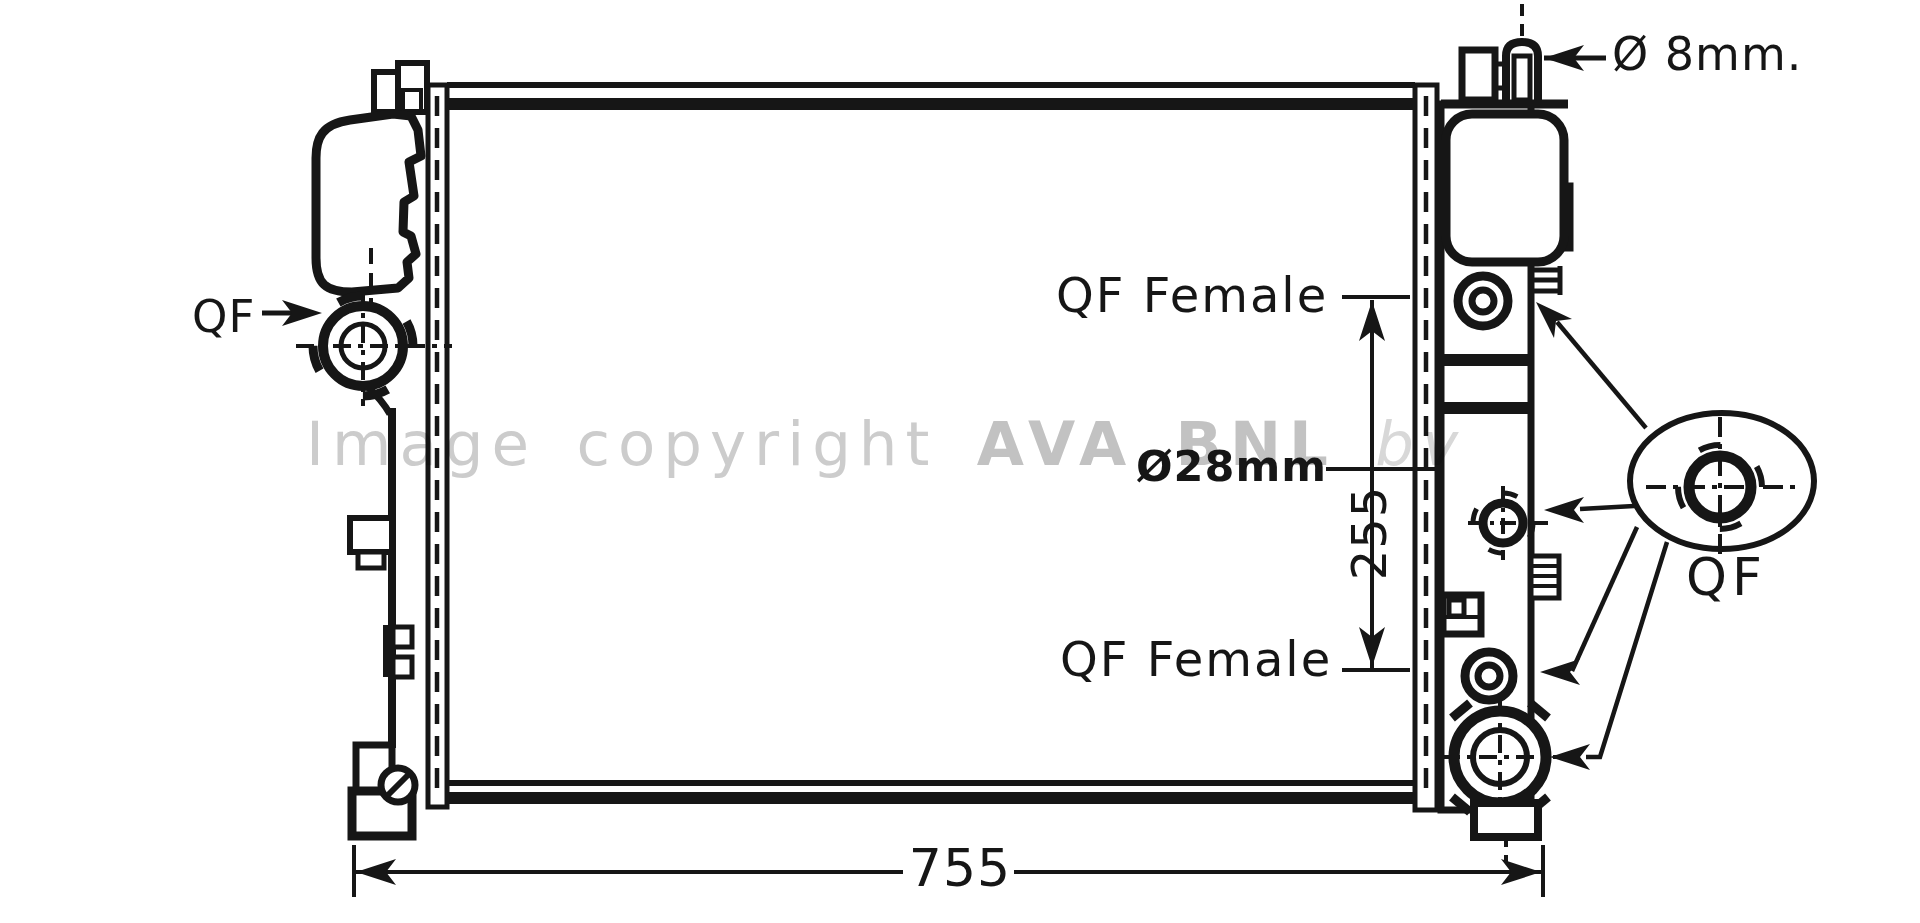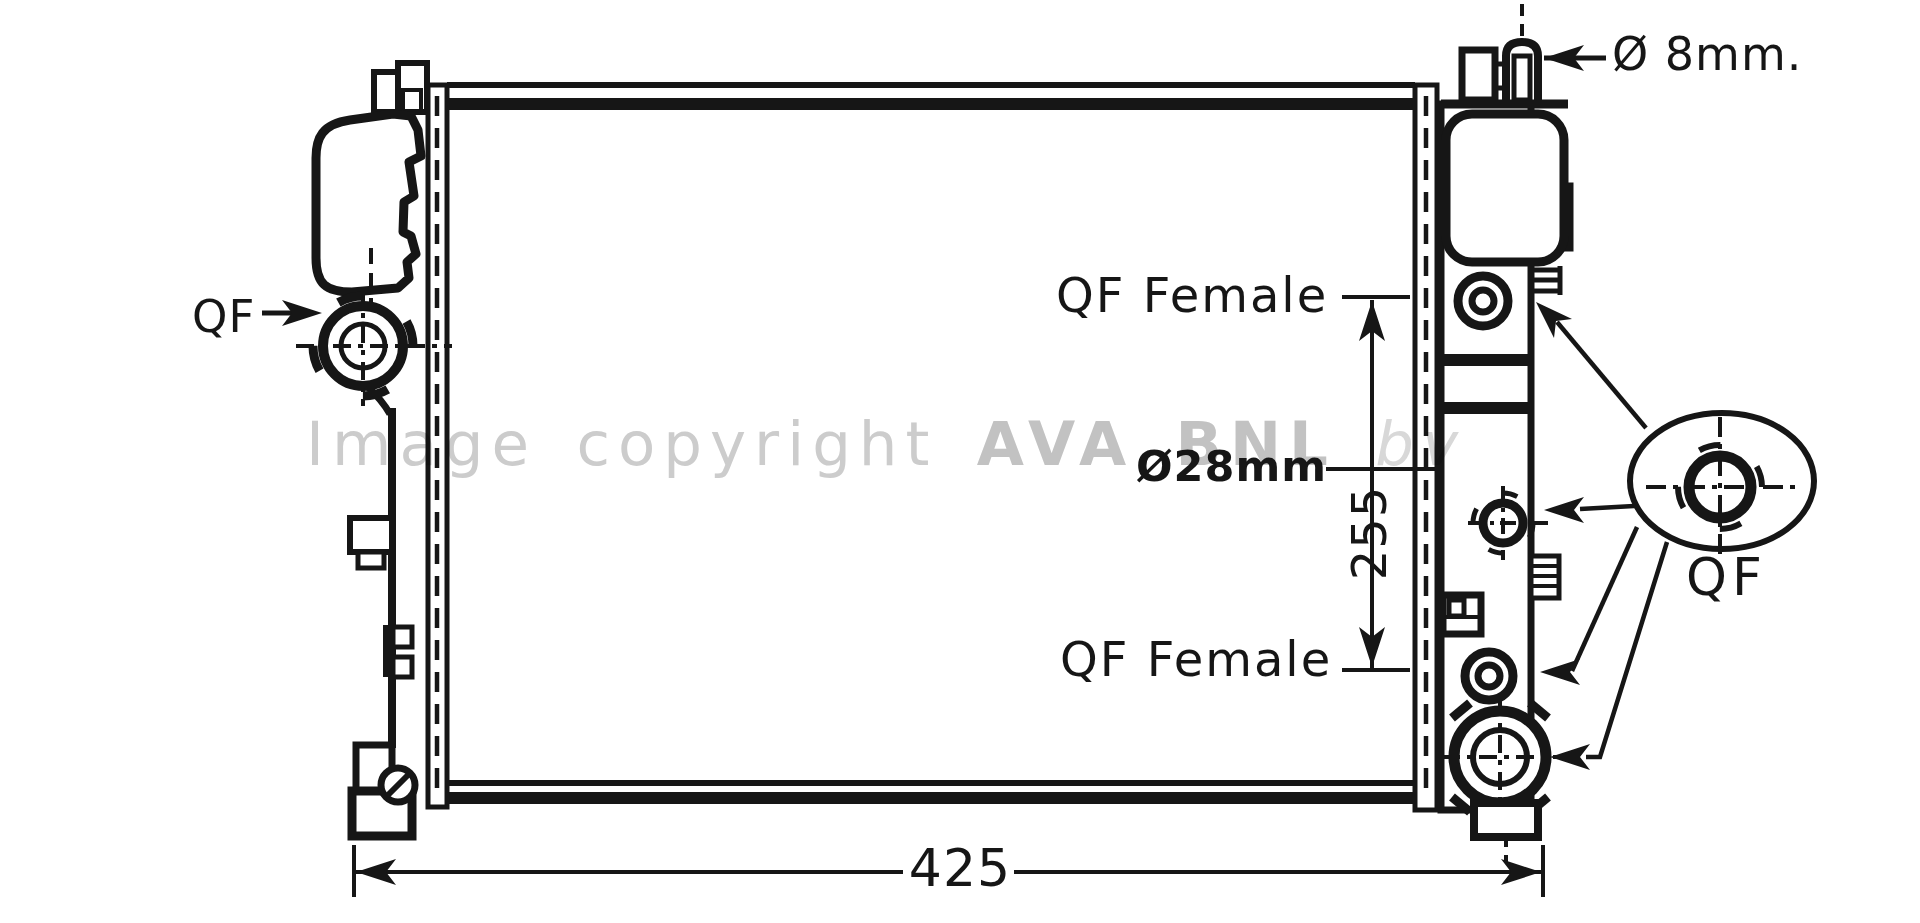--- a/index.html
+++ b/index.html
@@ -195,16 +195,16 @@
   </svg>
 
   <div class="watermark"><span class="wm-prefix">Image copyright </span><span class="wm-brand">AVA BNL</span><span class="wm-suffix"> bv</span></div>
 
   <div class="label lbl-qf-left">QF</div>
   <div class="label lbl-dia8">Ø 8mm.</div>
   <div class="label lbl-qff-top">QF Female</div>
   <div class="label lbl-dia28">Ø28mm</div>
   <div class="label lbl-255">255</div>
   <div class="label lbl-qff-bot">QF Female</div>
-  <div class="label lbl-755">425</div>
+  <div class="label lbl-755">755</div>
   <div class="label lbl-qf-callout">QF</div>
 
 </div>
 
 </body></html>

